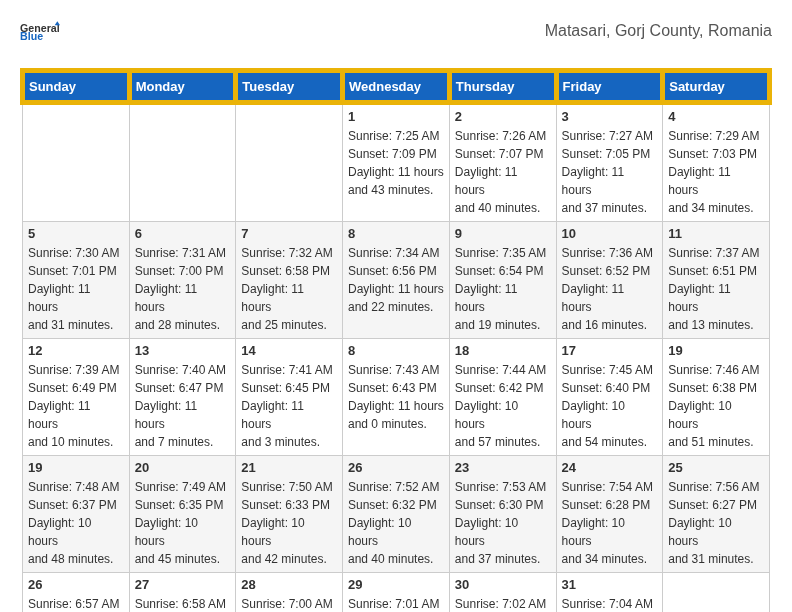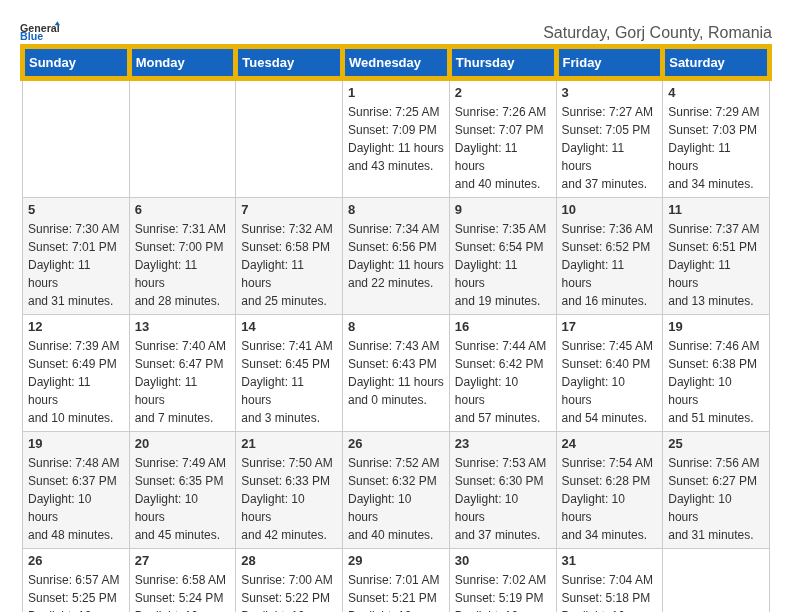--- a/index.html
+++ b/index.html
@@ -6,22 +6,22 @@
     body {
       font-family: Arial, sans-serif;
       background: #fff;
       width: 792px;
       min-height: 612px;
       padding: 20px;
     }
     .header {
       display: flex;
       justify-content: space-between;
-      align-items: flex-end;
-      margin-bottom: 2px;
+      align-items: center;
+      margin-bottom: 26px;
     }
     .logo {
       display: flex;
       flex-direction: column;
       align-items: flex-start;
     }
     .logo-icon {
       width: 40px;
       height: 20px;
       margin-bottom: 2px;
@@ -86,21 +86,21 @@
 
 <div class="header">
   <div class="logo">
     <svg class="logo-icon" viewBox="0 0 60 30">
       <text x="0" y="18" font-size="16" font-weight="bold" fill="#333" font-family="Arial">General</text>
       <polygon points="52,8 60,8 56,2" fill="#1565c0"></polygon>
       <text x="0" y="30" font-size="16" font-weight="bold" fill="#1565c0" font-family="Arial">Blue</text>
     </svg>
   </div>
   <div class="title-block">
-    <div class="location">Saturday, Gorj County, Romania</div>
+    <div class="location">Matasari, Gorj County, Romania</div>
   </div>
 </div>
 
 <table class="calendar">
   <thead>
     <tr>
     <th>Sunday</th>
         <th>Monday</th>
         <th>Tuesday</th>
         <th>Wednesday</th>
@@ -172,21 +172,21 @@
         </td>
         <td>
           <div class="day-number">14</div>
           <div class="day-info">Sunrise: 7:41 AM<br>Sunset: 6:45 PM<br>Daylight: 11 hours<br>and 3 minutes.</div>
         </td>
         <td>
           <div class="day-number">8</div>
           <div class="day-info">Sunrise: 7:43 AM<br>Sunset: 6:43 PM<br>Daylight: 11 hours<br>and 0 minutes.</div>
         </td>
         <td>
-          <div class="day-number">16</div>
+          <div class="day-number">18</div>
           <div class="day-info">Sunrise: 7:44 AM<br>Sunset: 6:42 PM<br>Daylight: 10 hours<br>and 57 minutes.</div>
         </td>
         <td>
           <div class="day-number">17</div>
           <div class="day-info">Sunrise: 7:45 AM<br>Sunset: 6:40 PM<br>Daylight: 10 hours<br>and 54 minutes.</div>
         </td>
         <td>
           <div class="day-number">19</div>
           <div class="day-info">Sunrise: 7:46 AM<br>Sunset: 6:38 PM<br>Daylight: 10 hours<br>and 51 minutes.</div>
         </td>

